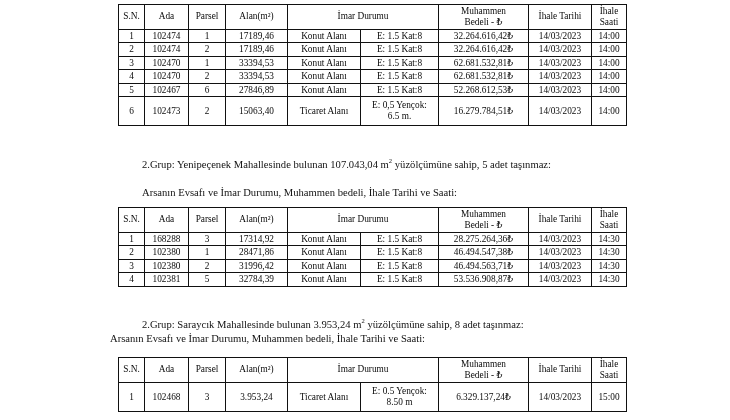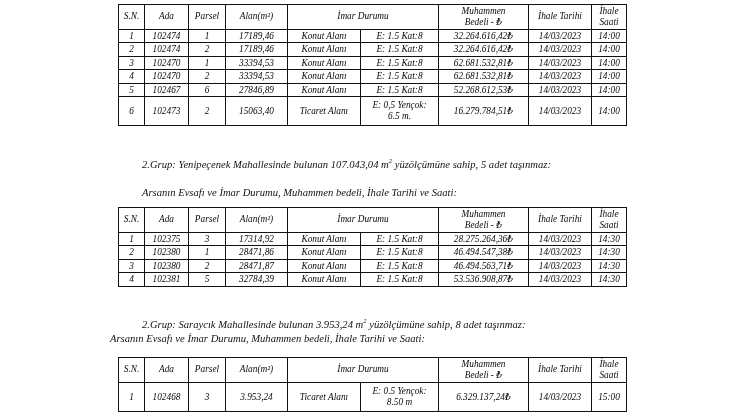--- a/index.html
+++ b/index.html
@@ -12,21 +12,20 @@
     height: 420px;
     overflow: hidden;
     font-family: "Liberation Serif", "DejaVu Serif", serif;
     color: #0a0a0a;
   }
   .page {
     position: relative;
     width: 730px;
     height: 394px;
     box-sizing: border-box;
-    font-style: italic;
   }
 
   
   table.doc-table {
     border-collapse: collapse;
     table-layout: fixed;
     font-size: 9.3px;
     line-height: 1.12;
     color: #0a0a0a;
   }
@@ -239,21 +238,21 @@
           <th>İhale Tarihi</th>
           <th>
             <span>İhale</span><br>
             <span>Saati</span>
           </th>
         </tr>
       </thead>
       <tbody>
           <tr>
             <td>1</td>
-            <td>102375</td>
+            <td>168288</td>
             <td>3</td>
             <td>17314,92</td>
             <td>Konut Alanı</td>
             <td>E: 1.5 Kat:8</td>
             <td>28.275.264,36₺</td>
             <td>14/03/2023</td>
             <td>14:30</td>
           </tr>
           <tr>
             <td>2</td>
@@ -263,21 +262,21 @@
             <td>Konut Alanı</td>
             <td>E: 1.5 Kat:8</td>
             <td>46.494.547,38₺</td>
             <td>14/03/2023</td>
             <td>14:30</td>
           </tr>
           <tr>
             <td>3</td>
             <td>102380</td>
             <td>2</td>
-            <td>28471,87</td>
+            <td>31996,42</td>
             <td>Konut Alanı</td>
             <td>E: 1.5 Kat:8</td>
             <td>46.494.563,71₺</td>
             <td>14/03/2023</td>
             <td>14:30</td>
           </tr>
           <tr>
             <td>4</td>
             <td>102381</td>
             <td>5</td>

